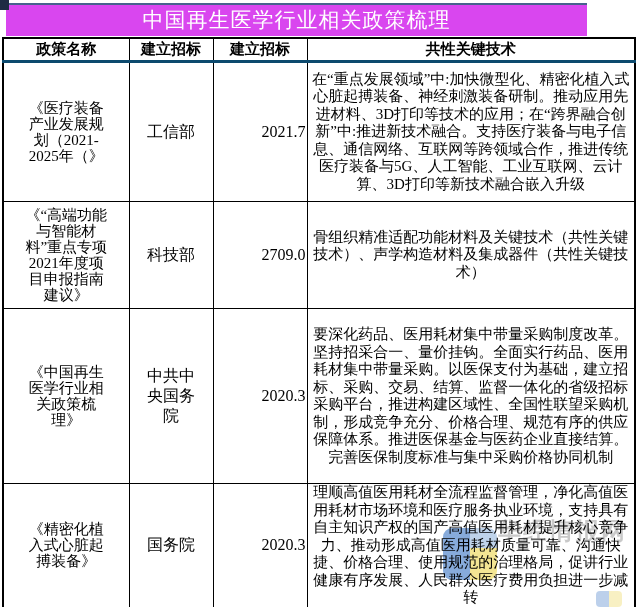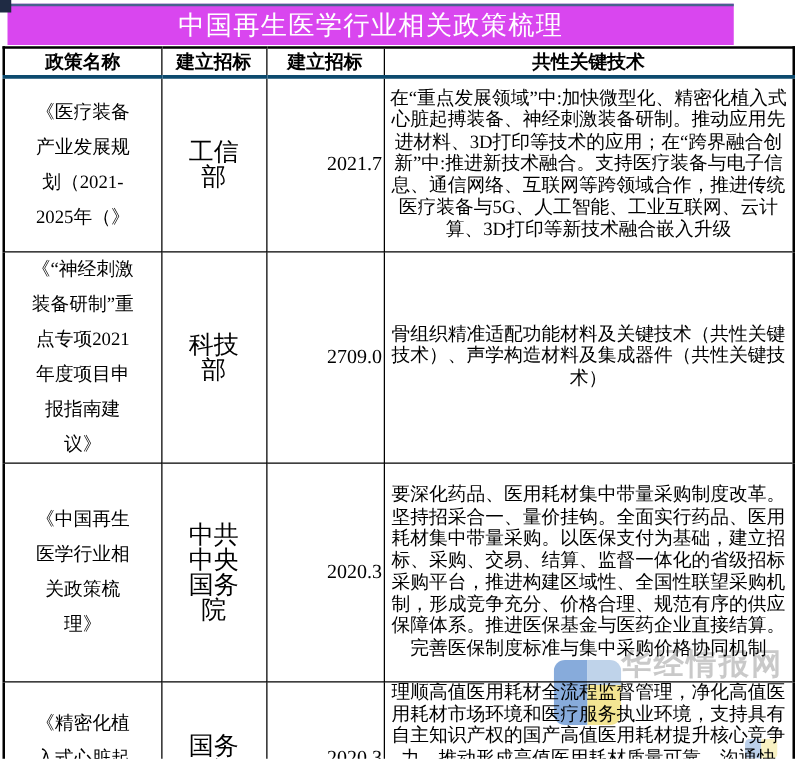--- a/index.html
+++ b/index.html
@@ -62,22 +62,22 @@
   table.policy th{
     font-size:15px;font-weight:bold;
     border-top:2px solid #000;
     border-bottom:3px solid #0c4a6e;
     padding:1px 2px;
     height:16px;
   }
   table.policy th:first-child, table.policy td:first-child{border-left:2px solid #000;}
   table.policy th:last-child,  table.policy td:last-child {border-right:2px solid #000;}
   tr.last td{border-bottom:4px solid #0ea5e9;}
-  td.name{font-size:15px;line-height:28px;padding:0 21px;}
-  td.dept{font-size:20px;line-height:20px;padding:0 16px;}
+  td.name{font-size:15px;line-height:16px;padding:0 21px;}
+  td.dept{font-size:16px;line-height:20px;padding:0 16px;}
   td.date{font-size:16px;font-family:"Liberation Serif","DejaVu Serif",serif;padding-left:48px;}
   td.policy-cell{font-size:15px;line-height:17.5px;padding:0 3px;text-align:center;}
   tr.r1{height:140px;}
   tr.r2{height:107px;}
   tr.r3{height:175px;}
   tr.r4{height:124px;}
 </style>
 </head>
 <body>
 
@@ -114,21 +114,21 @@
       </tr>
     </thead>
     <tbody>
       <tr class="r1">
         <td class="name">《医疗装备产业发展规划（2021-2025年（》</td>
         <td class="dept">工信部</td>
         <td class="date">2021.7</td>
         <td class="policy-cell">在“重点发展领域”中:加快微型化、精密化植入式心脏起搏装备、神经刺激装备研制。推动应用先进材料、3D打印等技术的应用；在“跨界融合创新”中:推进新技术融合。支持医疗装备与电子信息、通信网络、互联网等跨领域合作，推进传统医疗装备与5G、人工智能、工业互联网、云计算、3D打印等新技术融合嵌入升级</td>
       </tr>
       <tr class="r2">
-        <td class="name">《“神经刺激装备研制”重点专项2021年度项目申报指南建议》</td>
+        <td class="name">《“高端功能与智能材料”重点专项2021年度项目申报指南建议》</td>
         <td class="dept">科技部</td>
         <td class="date">2709.0</td>
         <td class="policy-cell">骨组织精准适配功能材料及关键技术（共性关键技术）、声学构造材料及集成器件（共性关键技术）</td>
       </tr>
       <tr class="r3">
         <td class="name">《中国再生医学行业相关政策梳理》</td>
         <td class="dept">中共中央国务院</td>
         <td class="date">2020.3</td>
         <td class="policy-cell">要深化药品、医用耗材集中带量采购制度改革。坚持招采合一、量价挂钩。全面实行药品、医用耗材集中带量采购。以医保支付为基础，建立招标、采购、交易、结算、监督一体化的省级招标采购平台，推进构建区域性、全国性联望采购机制，形成竞争充分、价格合理、规范有序的供应保障体系。推进医保基金与医药企业直接结算。完善医保制度标准与集中采购价格协同机制</td>
       </tr>

